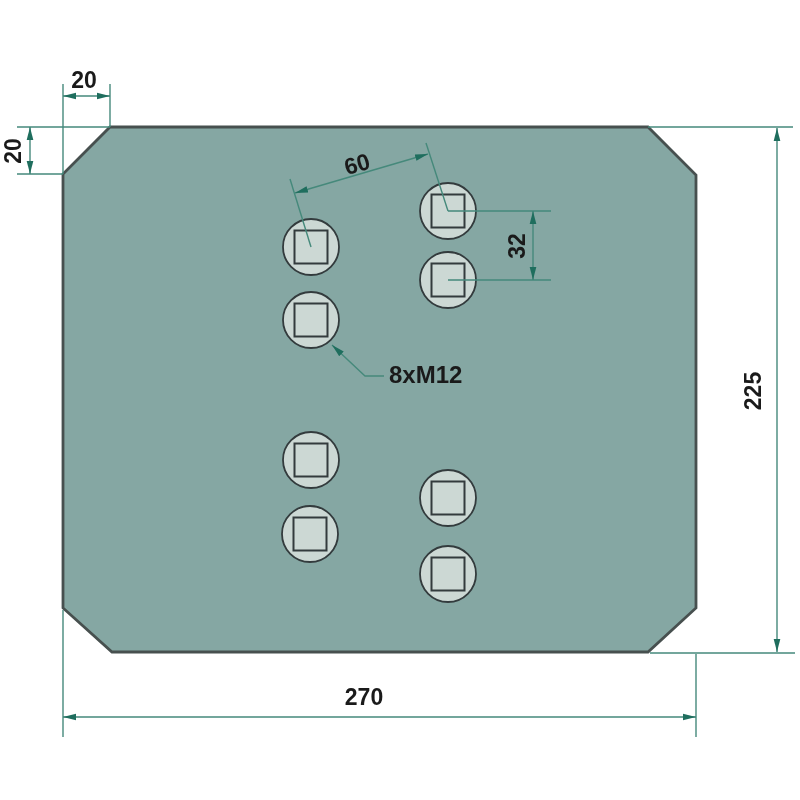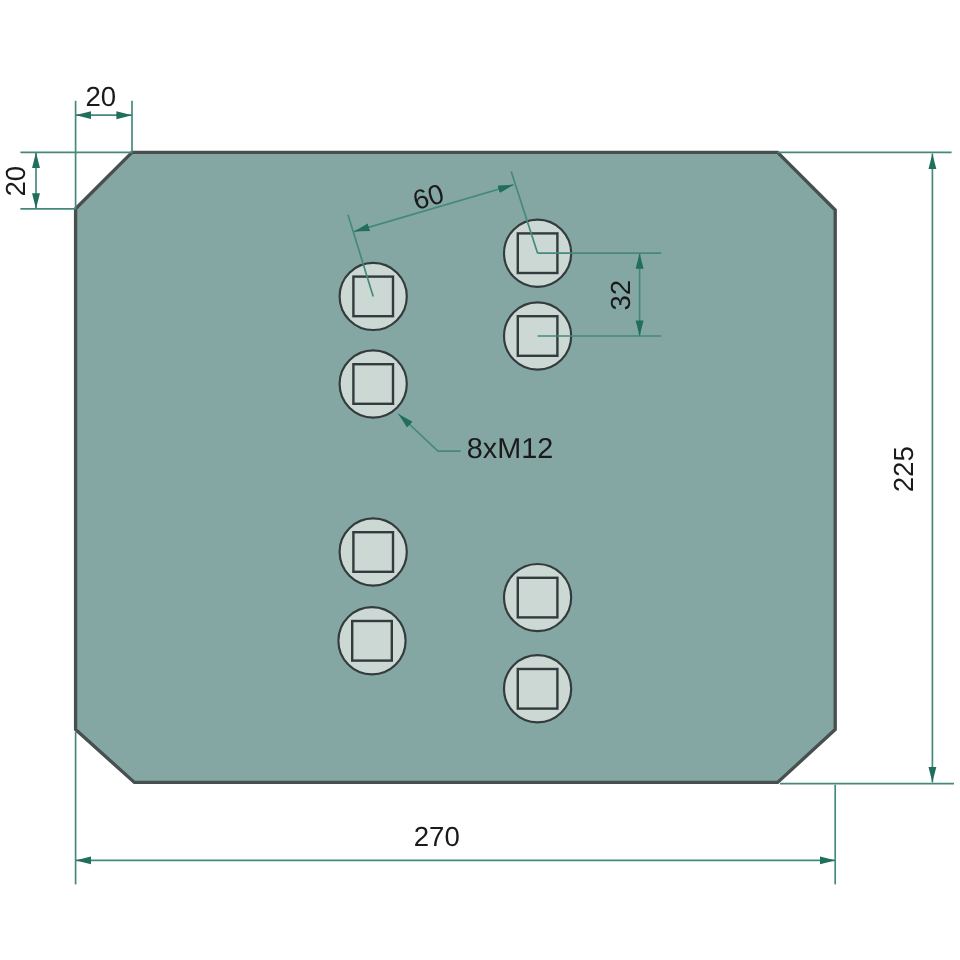--- a/index.html
+++ b/index.html
@@ -6,20 +6,21 @@
     margin: 0;
     padding: 0;
     background: var(--background, #ffffff);
   }
   .canvas {
     position: relative;
     width: 800px;
     height: 800px;
     background: var(--background, #ffffff);
     overflow: hidden;
+    font-weight: bold;
   }
   svg text {
     font-family: "Liberation Sans", "DejaVu Sans", sans-serif;
     font-size: 23px;
     fill: var(--text, #1a1a1a);
   }
   svg text.callout-text {
     font-size: 24px;
   }
   .plate {

